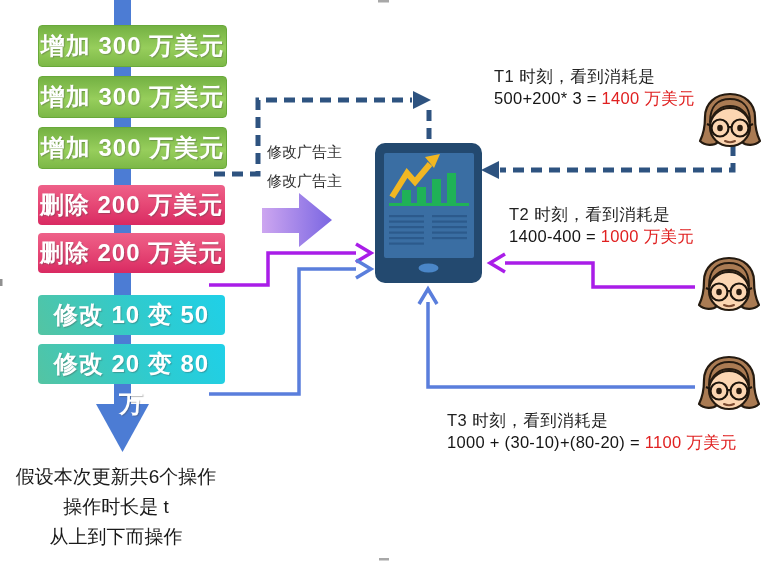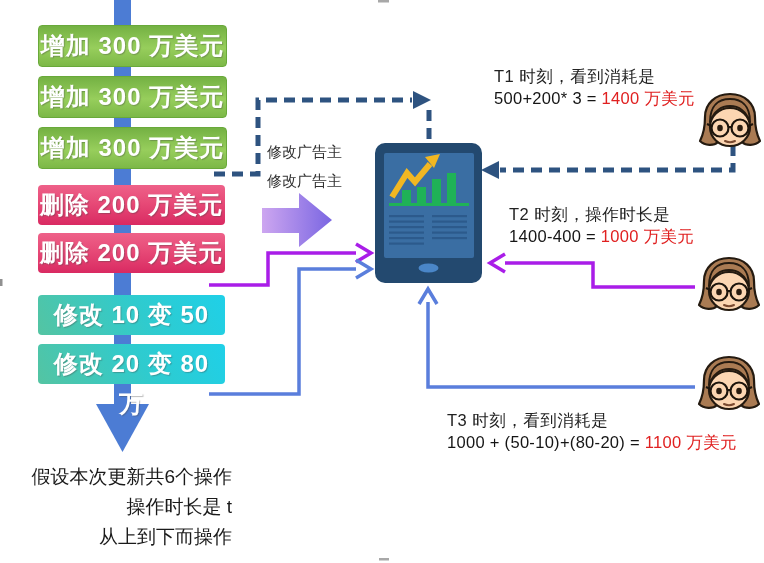--- a/index.html
+++ b/index.html
@@ -27,21 +27,21 @@
     background:linear-gradient(60deg,#54c4a2 0%,#2fcbce 55%,#1fd0e8 100%);
   }
 
   .connector-label {
     position:absolute; left:267px; top:137px; z-index:2;
     font-size:15px; color:#333; line-height:29px; white-space:nowrap;
   }
 
   .caption {
     position:absolute; left:0px; top:462px; width:232px; z-index:2;
-    font-size:19px; color:#1a1a1a; line-height:30px; text-align:right;
+    font-size:19px; color:#1a1a1a; line-height:30px; text-align:center;
   }
 
   .obs { position:absolute; z-index:2; font-size:16.5px; color:#222; white-space:nowrap; }
   .obs .obs-header { letter-spacing:0.5px; }
   .obs .formula { font-size:16.5px; color:#151515; letter-spacing:0.3px; }
   .obs .result { color:#e02020; }
 
   .avatar { position:absolute; width:66px; height:60px; z-index:2; }
   .av-t1 { left:697px; top:91px; }
   .av-t2 { left:696px; top:255px; }
@@ -153,27 +153,27 @@
     <div>操作时长是 t</div>
     <div>从上到下而操作</div>
   </div>
 
   <div class="obs" style="left:494px;top:66px">
     <div class="obs-header">T1 时刻，看到消耗是</div>
     <div class="formula"><span>500+200* 3 = </span><span class="result">1400 万美元</span></div>
   </div>
 
   <div class="obs" style="left:509px;top:204px">
-    <div class="obs-header">T2 时刻，操作时长是</div>
+    <div class="obs-header">T2 时刻，看到消耗是</div>
     <div class="formula"><span>1400-400 = </span><span class="result">1000 万美元</span></div>
   </div>
 
   <div class="obs" style="left:447px;top:410px">
     <div class="obs-header">T3 时刻，看到消耗是</div>
-    <div class="formula"><span>1000 + (50-10)+(80-20) = </span><span class="result">1100 万美元</span></div>
+    <div class="formula"><span>1000 + (30-10)+(80-20) = </span><span class="result">1100 万美元</span></div>
   </div>
 
   <svg class="avatar av-t1" viewBox="0 0 66 60">
     <path d="M33,3 C18,3 8,13 8,26 C8,33 7,42 3,50 C8,55 17,55 21,51 C22,50 22,47 22,45 L44,45 C44,47 44,50 45,51 C49,55 58,55 63,50 C59,42 58,33 58,26 C58,13 48,3 33,3 Z" fill="#aa7b53" stroke="#241a10" stroke-width="2.2" stroke-linejoin="round"></path>
     <ellipse cx="33" cy="36" rx="20" ry="19" fill="#fcd6b2" stroke="#241a10" stroke-width="2.2"></ellipse>
     <path d="M13,31 C13,14 22,8 33,8 C44,8 53,14 53,31 C48,18 41,15 33,15 C25,15 18,18 13,31 Z" fill="#aa7b53" stroke="#241a10" stroke-width="2" stroke-linejoin="round"></path>
     <circle cx="23" cy="37" r="8.5" fill="none" stroke="#1c140c" stroke-width="2.2"></circle>
     <circle cx="43" cy="37" r="8.5" fill="none" stroke="#1c140c" stroke-width="2.2"></circle>
     <path d="M31.5,36 L34.5,36 M14.5,35 L10,33 M51.5,35 L56,33" stroke="#1c140c" stroke-width="2.2"></path>
     <ellipse cx="23" cy="37" rx="2.8" ry="3.2" fill="#2a1c10"></ellipse>

